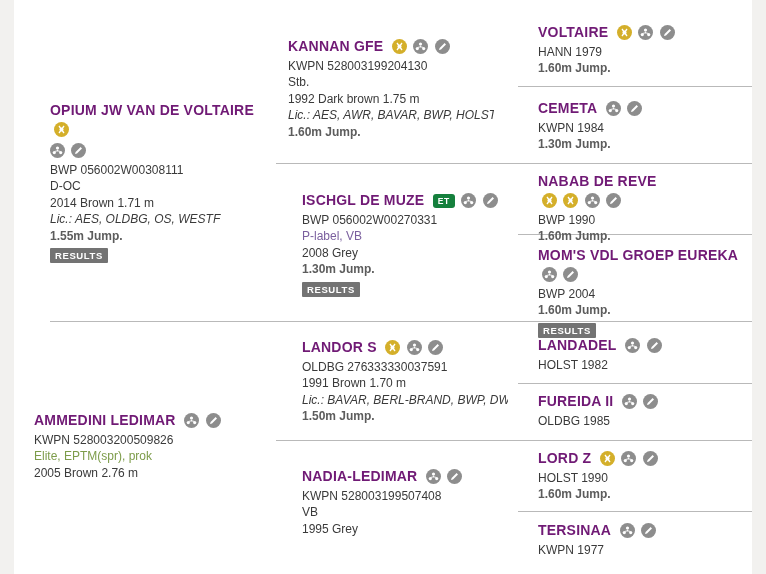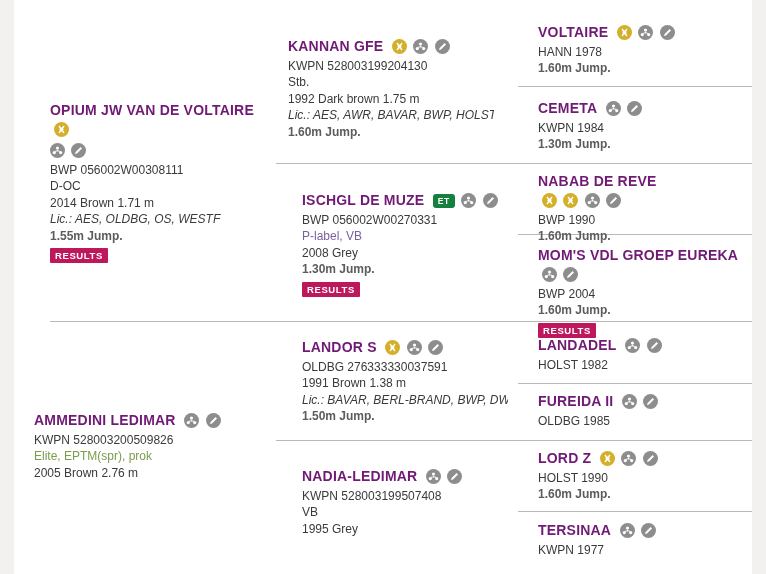--- a/index.html
+++ b/index.html
@@ -92,21 +92,21 @@
     border-radius: 3px;
     background: #15803d;
     color: #fff;
     font-size: 8.5px;
     font-weight: bold;
     line-height: 14px;
     letter-spacing: 0.5px;
   }
   .results {
     display: inline-block;
-    background: #be185d;
+    background: #737373;
     color: #ffffff;
     font-size: 9.5px;
     font-weight: bold;
     letter-spacing: 0.6px;
     padding: 2px 5px 2px 5px;
     margin-top: 4px;
     border-radius: 1px;
   }
 
   
@@ -276,21 +276,21 @@
                 </svg>
             </span>
             <span class="ic grey">
               <svg width="15" height="15" viewBox="0 0 15 15">
                   <path d="M4 11 L4.6 9 L9.6 4 L11 5.4 L6 10.4 Z" fill="#fff"></path>
                 </svg>
             </span>
           </span>
         </div>
         <div class="line">OLDBG 276333330037591</div>
-        <div class="line">1991 Brown 1.38 m</div>
+        <div class="line">1991 Brown 1.70 m</div>
         <div class="line italic">Lic.: BAVAR, BERL-BRAND, BWP, DWB, HA...</div>
         <div class="line jump">1.50m Jump.</div>
       </div>
 
       <div class="cell" style="left:26px; top:466px; width:216px;">
         <div class="namewrap">
           <span class="name">NADIA-LEDIMAR</span>
           <span class="icons">
             <span class="ic grey">
               <svg width="15" height="15" viewBox="0 0 15 15">
@@ -334,21 +334,21 @@
                   <path d="M7.5 6.6 L7.5 8 M5.5 8 H9.5 M5.5 8 V8.6 M9.5 8 V8.6" stroke="#fff" stroke-width="0.9" fill="none"></path>
                 </svg>
             </span>
             <span class="ic grey">
               <svg width="15" height="15" viewBox="0 0 15 15">
                   <path d="M4 11 L4.6 9 L9.6 4 L11 5.4 L6 10.4 Z" fill="#fff"></path>
                 </svg>
             </span>
           </span>
         </div>
-        <div class="line">HANN 1978</div>
+        <div class="line">HANN 1979</div>
         <div class="line jump">1.60m Jump.</div>
       </div>
 
       <div class="cell" style="left:20px; top:98px; width:214px;">
         <div class="namewrap">
           <span class="name">CEMETA</span>
           <span class="icons">
             <span class="ic grey">
               <svg width="15" height="15" viewBox="0 0 15 15">
                   <circle cx="7.5" cy="5" r="1.6" fill="#fff"></circle>

